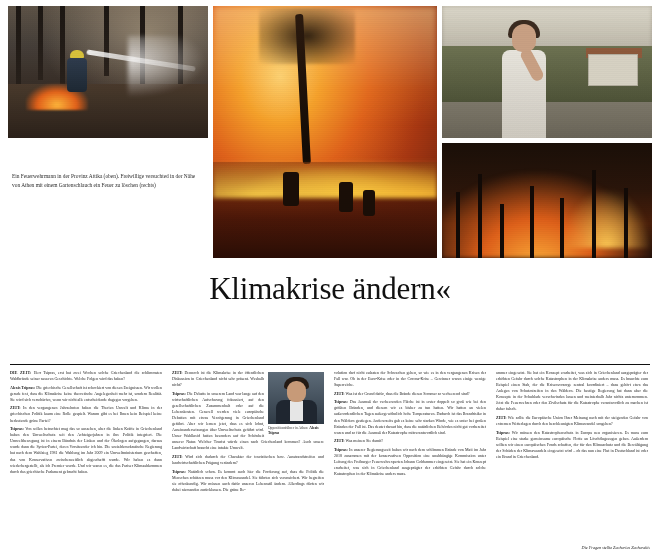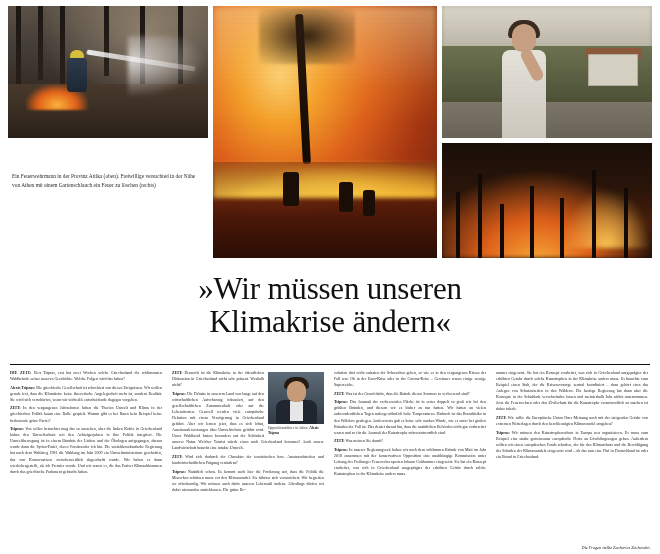--- a/index.html
+++ b/index.html
@@ -404,21 +404,20 @@
         <div class="p4-tr" style="left:150px;height:88px;"></div>
         <div class="p4-tr" style="left:182px;height:70px;"></div>
       </div>
       <div class="photo-grain"></div>
     </div>
   </div>
 
   <div class="caption">Ein Feuerwehrmann in der Provinz Attika (oben). Freiwillige versuchted in der Nähe von Athen mit einem Gartenschlauch ein Feuer zu löschen (rechts)</div>
 
   <div class="headline-wrap">
-    <div class="headline">»Wir müssen unseren</div>
     <div class="headline">Klimakrise ändern«</div>
   </div>
 
   <div class="rule"></div>
 
   <div class="columns">
     <div class="col" id="col1">
         <p><span class="lead">DIE ZEIT:</span> Herr Tsipras, erst hat zwei Wochen solche Griechenland die schlimmsten Waldbrände seiner neueren Geschichte. Welche Folgen wird das haben?</p>
         <p><span class="spk">Alexis Tsipras:</span> Die griechische Gesellschaft ist schockiert von diesen Ereignissen. Wir wollen gerade fest, dass die Klimakrise keine theoretische Angelegenheit mehr ist, sondern Realität. Sie wird sich verschärfen, wenn wir nicht alle entscheidende dagegen vorgehen.</p>
         <p><span class="spk">ZEIT:</span> In den vergangenen Jahrzehnten haben die Therien Unwelt und Klima in der griechischen Politik kaum eine Rolle gespielt. Warum gibt es bei Ihnen kein Beispiel keine bedeutende grüne Partei?</p>

